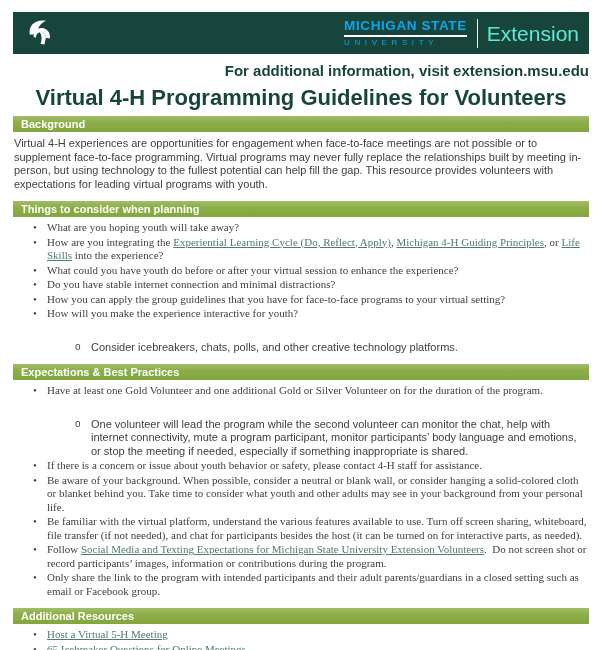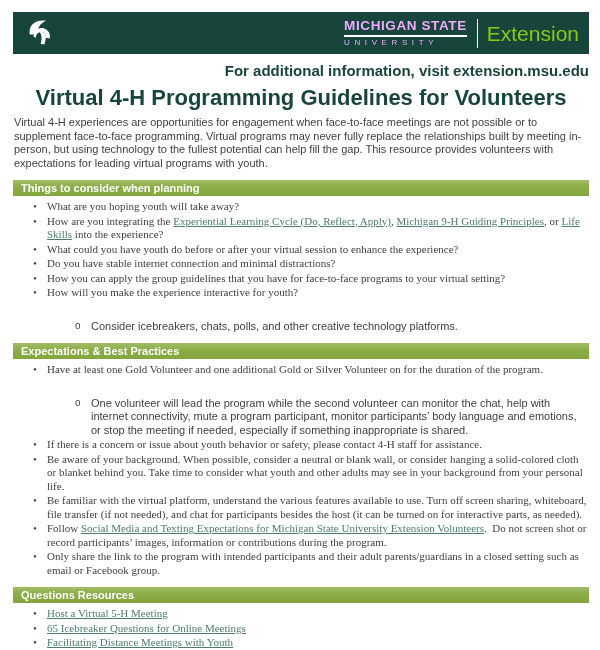--- a/index.html
+++ b/index.html
@@ -9,26 +9,26 @@
   }
   .page{padding:12px 11px 0 13px;box-sizing:border-box;}
 
   
   .banner{
     background:#18453B;height:42px;display:flex;align-items:center;
     justify-content:space-between;padding:0 10px 0 8px;box-sizing:border-box;
   }
   .helmet-wrap{width:38px;height:36px;display:flex;align-items:center;}
   .brand{display:flex;align-items:center;}
-  .wordmark{color:#f0abfc;display:flex;flex-direction:column;align-items:stretch;}
+  .wordmark{color:#0ea5e9;display:flex;flex-direction:column;align-items:stretch;}
   .wm1{font-size:13.5px;font-weight:bold;letter-spacing:.6px;line-height:1;
        border-bottom:2px solid #fff;padding-bottom:2px;white-space:nowrap;}
   .wm2{font-size:8px;letter-spacing:4.6px;line-height:1;margin-top:2px;white-space:nowrap;}
   .brand-divider{width:1px;height:29px;background:#fff;margin:0 9px 0 10px;}
-  .ext{color:#84cc16;font-size:21px;font-weight:400;line-height:1;}
+  .ext{color:#5eead4;font-size:21px;font-weight:400;line-height:1;}
 
   
   .info-line{text-align:right;color:#18453B;font-weight:bold;font-size:15px;margin-top:8px;}
   .page-title{text-align:center;color:#18453B;font-weight:bold;font-size:22px;margin:6px 0 5px;}
 
   
   .section-bar{
     background:linear-gradient(180deg,#a3bd67 0%,#8cae49 40%,#83a63c 100%);
     color:#ffffff;font-weight:bold;font-size:11px;padding:2px 8px;margin-top:10px;
   }
@@ -65,48 +65,49 @@
       <span class="ext">Extension</span>
     </span>
   </div>
 
   <div class="info-line">For additional information, visit extension.msu.edu</div>
 
   <div class="page-title">Virtual 4-H Programming Guidelines for Volunteers</div>
 
   <div id="sections">
       <div class="section">
+        <div class="section-bar">Background</div>
         <p class="body-text">Virtual 4-H experiences are opportunities for engagement when face-to-face meetings are not possible or to supplement face-to-face programming. Virtual programs may never fully replace the relationships built by meeting in-person, but using technology to the fullest potential can help fill the gap. This resource provides volunteers with expectations for leading virtual programs with youth.</p>
       </div>
       <div class="section">
         <div class="section-bar">Things to consider when planning</div>
         <ul class="bullets">
           <li class="l1"><span>What are you hoping youth will take away?</span></li>
-          <li class="l1"><span>How are you integrating the </span><a class="doclink">Experiential Learning Cycle (Do, Reflect, Apply)</a><span>, </span><a class="doclink">Michigan 9-H Guiding Principles</a><span>, or </span><a class="doclink">Life Skills</a><span> into the experience?</span></li>
+          <li class="l1"><span>How are you integrating the </span><a class="doclink">Experiential Learning Cycle (Do, Reflect, Apply)</a><span>, </span><a class="doclink">Michigan 4-H Guiding Principles</a><span>, or </span><a class="doclink">Life Skills</a><span> into the experience?</span></li>
           <li class="l1"><span>What could you have youth do before or after your virtual session to enhance the experience?</span></li>
           <li class="l1"><span>Do you have stable internet connection and minimal distractions?</span></li>
           <li class="l1"><span>How you can apply the group guidelines that you have for face-to-face programs to your virtual setting?</span></li>
           <li class="l1"><span>How will you make the experience interactive for youth?</span></li>
           <li class="l2"><span>Consider icebreakers, chats, polls, and other creative technology platforms.</span></li>
         </ul>
       </div>
       <div class="section">
         <div class="section-bar">Expectations &amp; Best Practices</div>
         <ul class="bullets">
           <li class="l1"><span>Have at least one Gold Volunteer and one additional Gold or Silver Volunteer on for the duration of the program.</span></li>
           <li class="l2"><span>One volunteer will lead the program while the second volunteer can monitor the chat, help with internet connectivity, mute a program participant, monitor participants’ body language and emotions, or stop the meeting if needed, especially if something inappropriate is shared.</span></li>
           <li class="l1"><span>If there is a concern or issue about youth behavior or safety, please contact 4-H staff for assistance.</span></li>
           <li class="l1"><span>Be aware of your background. When possible, consider a neutral or blank wall, or consider hanging a solid-colored cloth or blanket behind you. Take time to consider what youth and other adults may see in your background from your personal life.</span></li>
           <li class="l1"><span>Be familiar with the virtual platform, understand the various features available to use. Turn off screen sharing, whiteboard, file transfer (if not needed), and chat for participants besides the host (it can be turned on for interactive parts, as needed).</span></li>
           <li class="l1"><span>Follow </span><a class="doclink">Social Media and Texting Expectations for Michigan State University Extension Volunteers</a><span>. &nbsp;Do not screen shot or record participants’ images, information or contributions during the program.</span></li>
           <li class="l1"><span>Only share the link to the program with intended participants and their adult parents/guardians in a closed setting such as email or Facebook group.</span></li>
         </ul>
       </div>
       <div class="section">
-        <div class="section-bar">Questions Resources</div>
+        <div class="section-bar">Additional Resources</div>
         <ul class="bullets">
           <li class="l1"><a class="doclink">Host a Virtual 5-H Meeting</a></li>
           <li class="l1"><a class="doclink">65 Icebreaker Questions for Online Meetings</a></li>
           <li class="l1"><a class="doclink">Facilitating Distance Meetings with Youth</a></li>
         </ul>
       </div>
     </div>
 
 </div>
 

